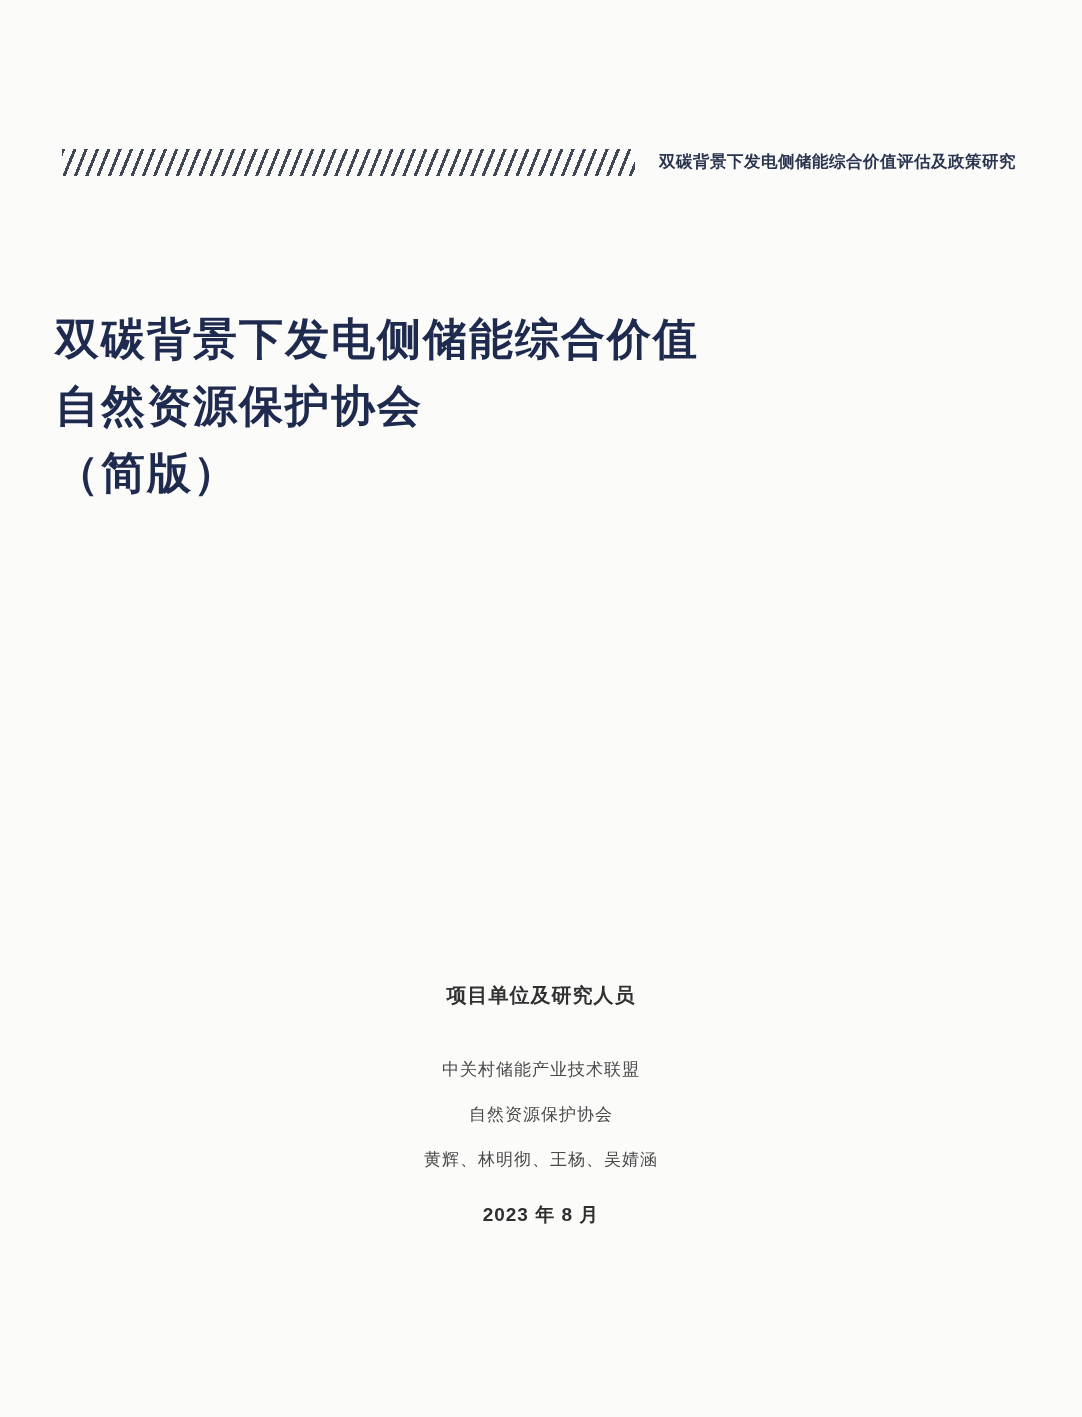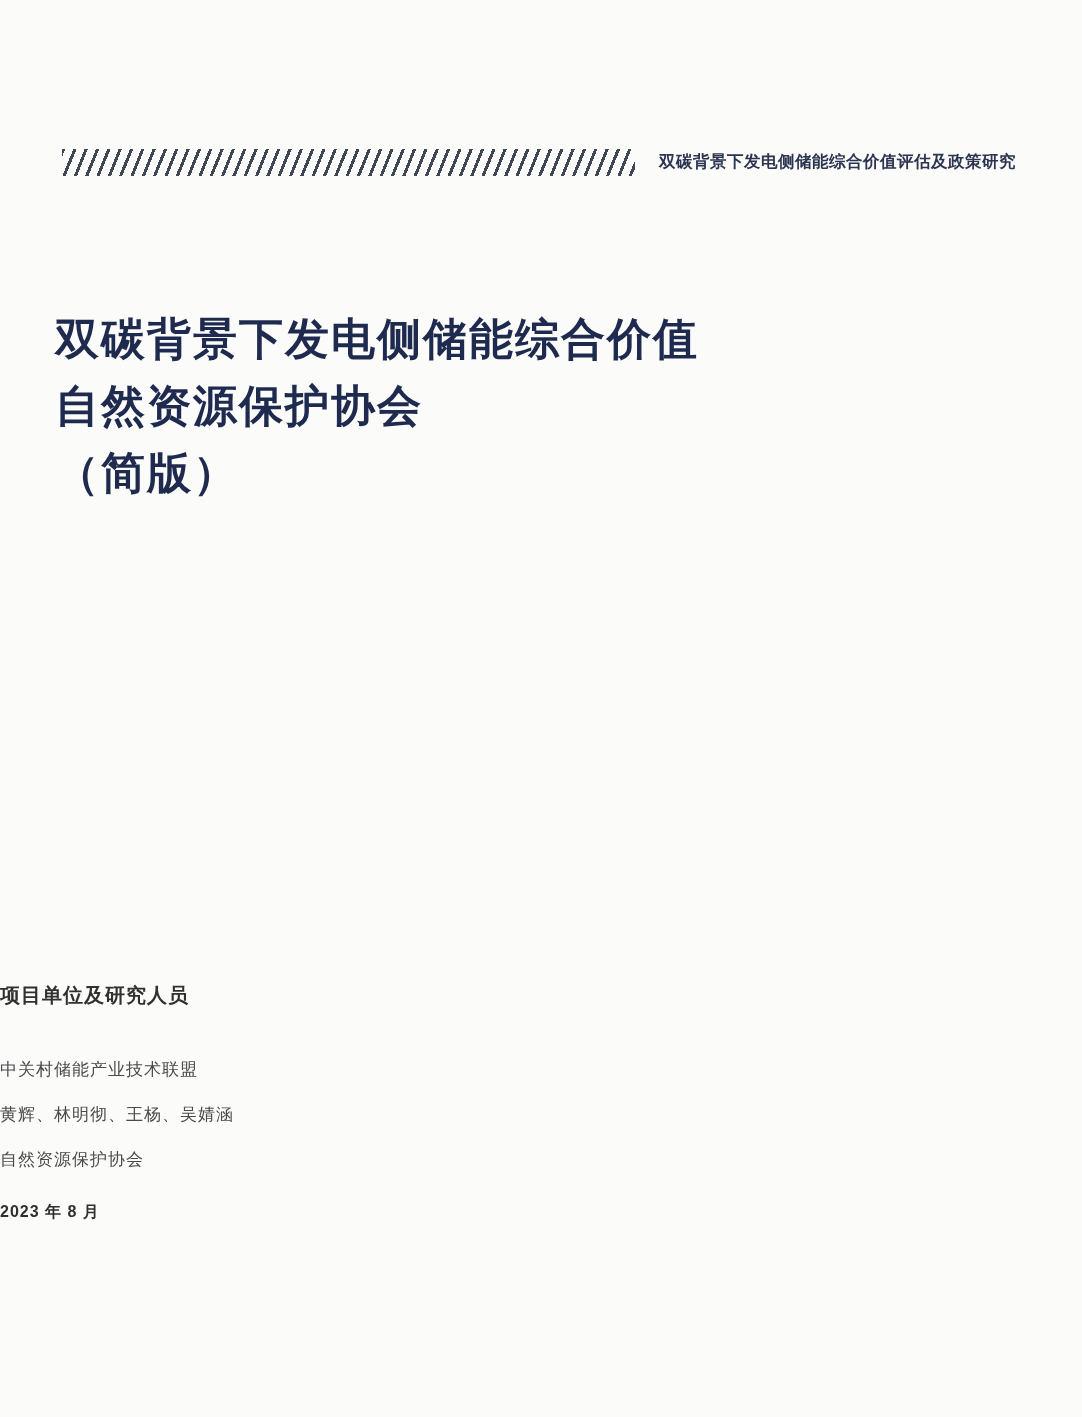--- a/index.html
+++ b/index.html
@@ -69,38 +69,39 @@
   }
   .title-line.sub{
     margin-top:1px;
   }
   
   .credits{
     position:absolute;
     top:982px;
     left:0;
     width:100%;
+    text-align:center;
   }
   .credits-heading{
     font-size:20px;
     font-weight:bold;
     color:var(--heading-dark);
     letter-spacing:1px;
     margin-bottom:50px;
   }
   .credit-line{
     font-size:17px;
     line-height:21px;
     color:var(--body-gray);
     letter-spacing:1px;
     margin-bottom:24px;
   }
   .date-line{
     margin-top:32px;
-    font-size:16px;
+    font-size:19px;
     font-weight:bold;
     color:var(--date-dark);
     letter-spacing:1px;
   }
 </style>
 </head>
 <body>
 
 <div class="page">
 
@@ -111,18 +112,18 @@
 
   <div class="title-block">
     <div class="title-line">双碳背景下发电侧储能综合价值</div>
     <div class="title-line sub">自然资源保护协会</div>
     <div class="title-line sub">（简版）</div>
   </div>
 
   <div class="credits">
     <div class="credits-heading">项目单位及研究人员</div>
     <div class="credit-line">中关村储能产业技术联盟</div>
+    <div class="credit-line">自然资源保护协会</div>
     <div class="credit-line">黄辉、林明彻、王杨、吴婧涵</div>
-    <div class="credit-line">自然资源保护协会</div>
     <div class="date-line">2023 年 8 月</div>
   </div>
 
 </div>
 
 </body></html>

